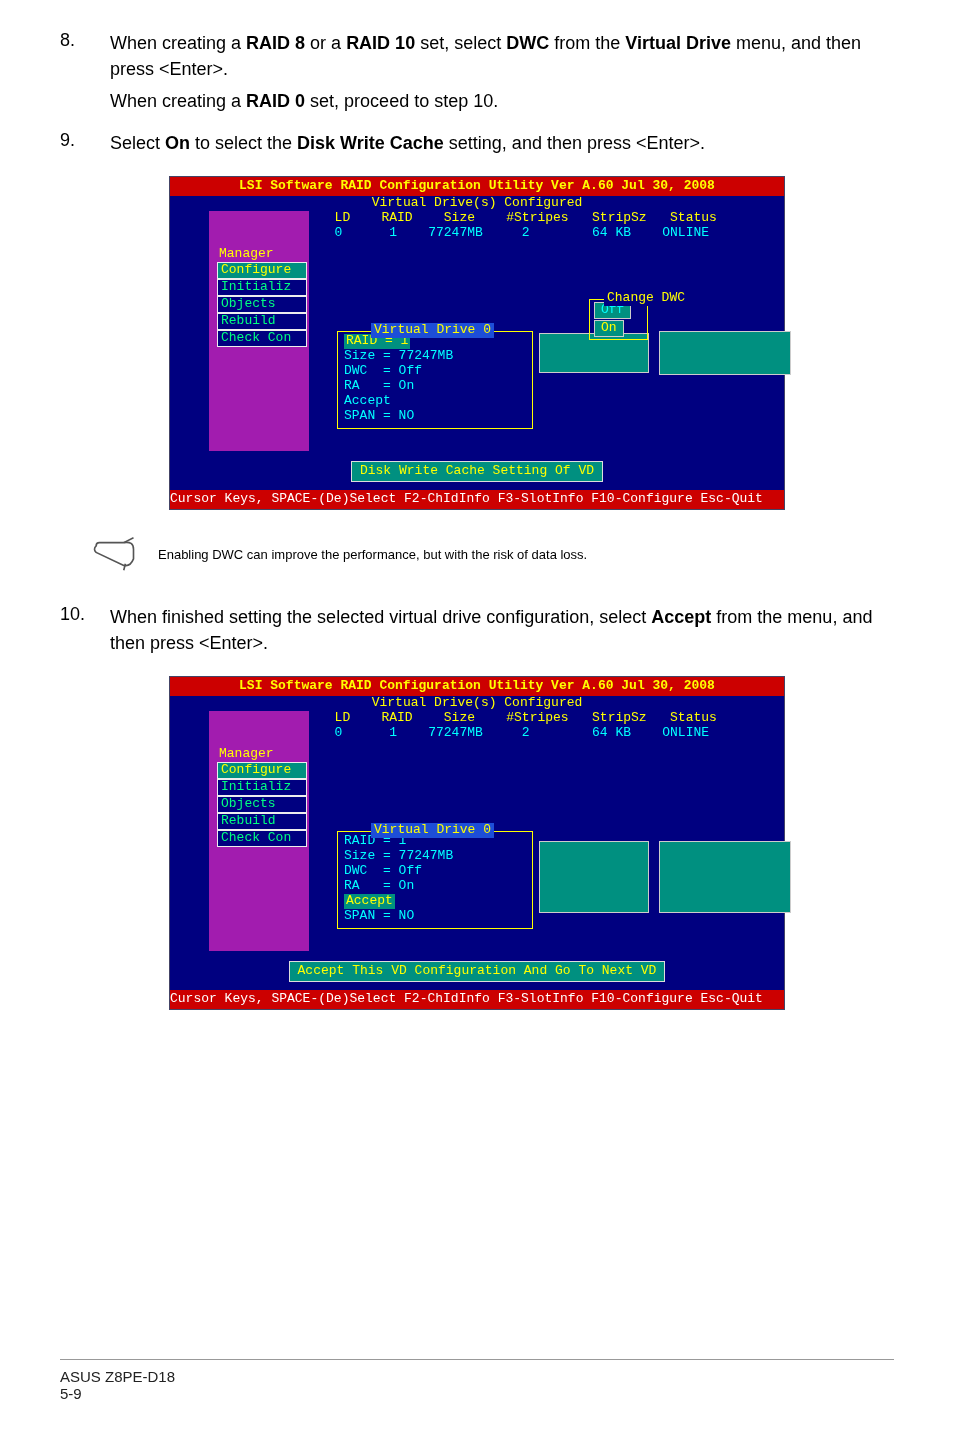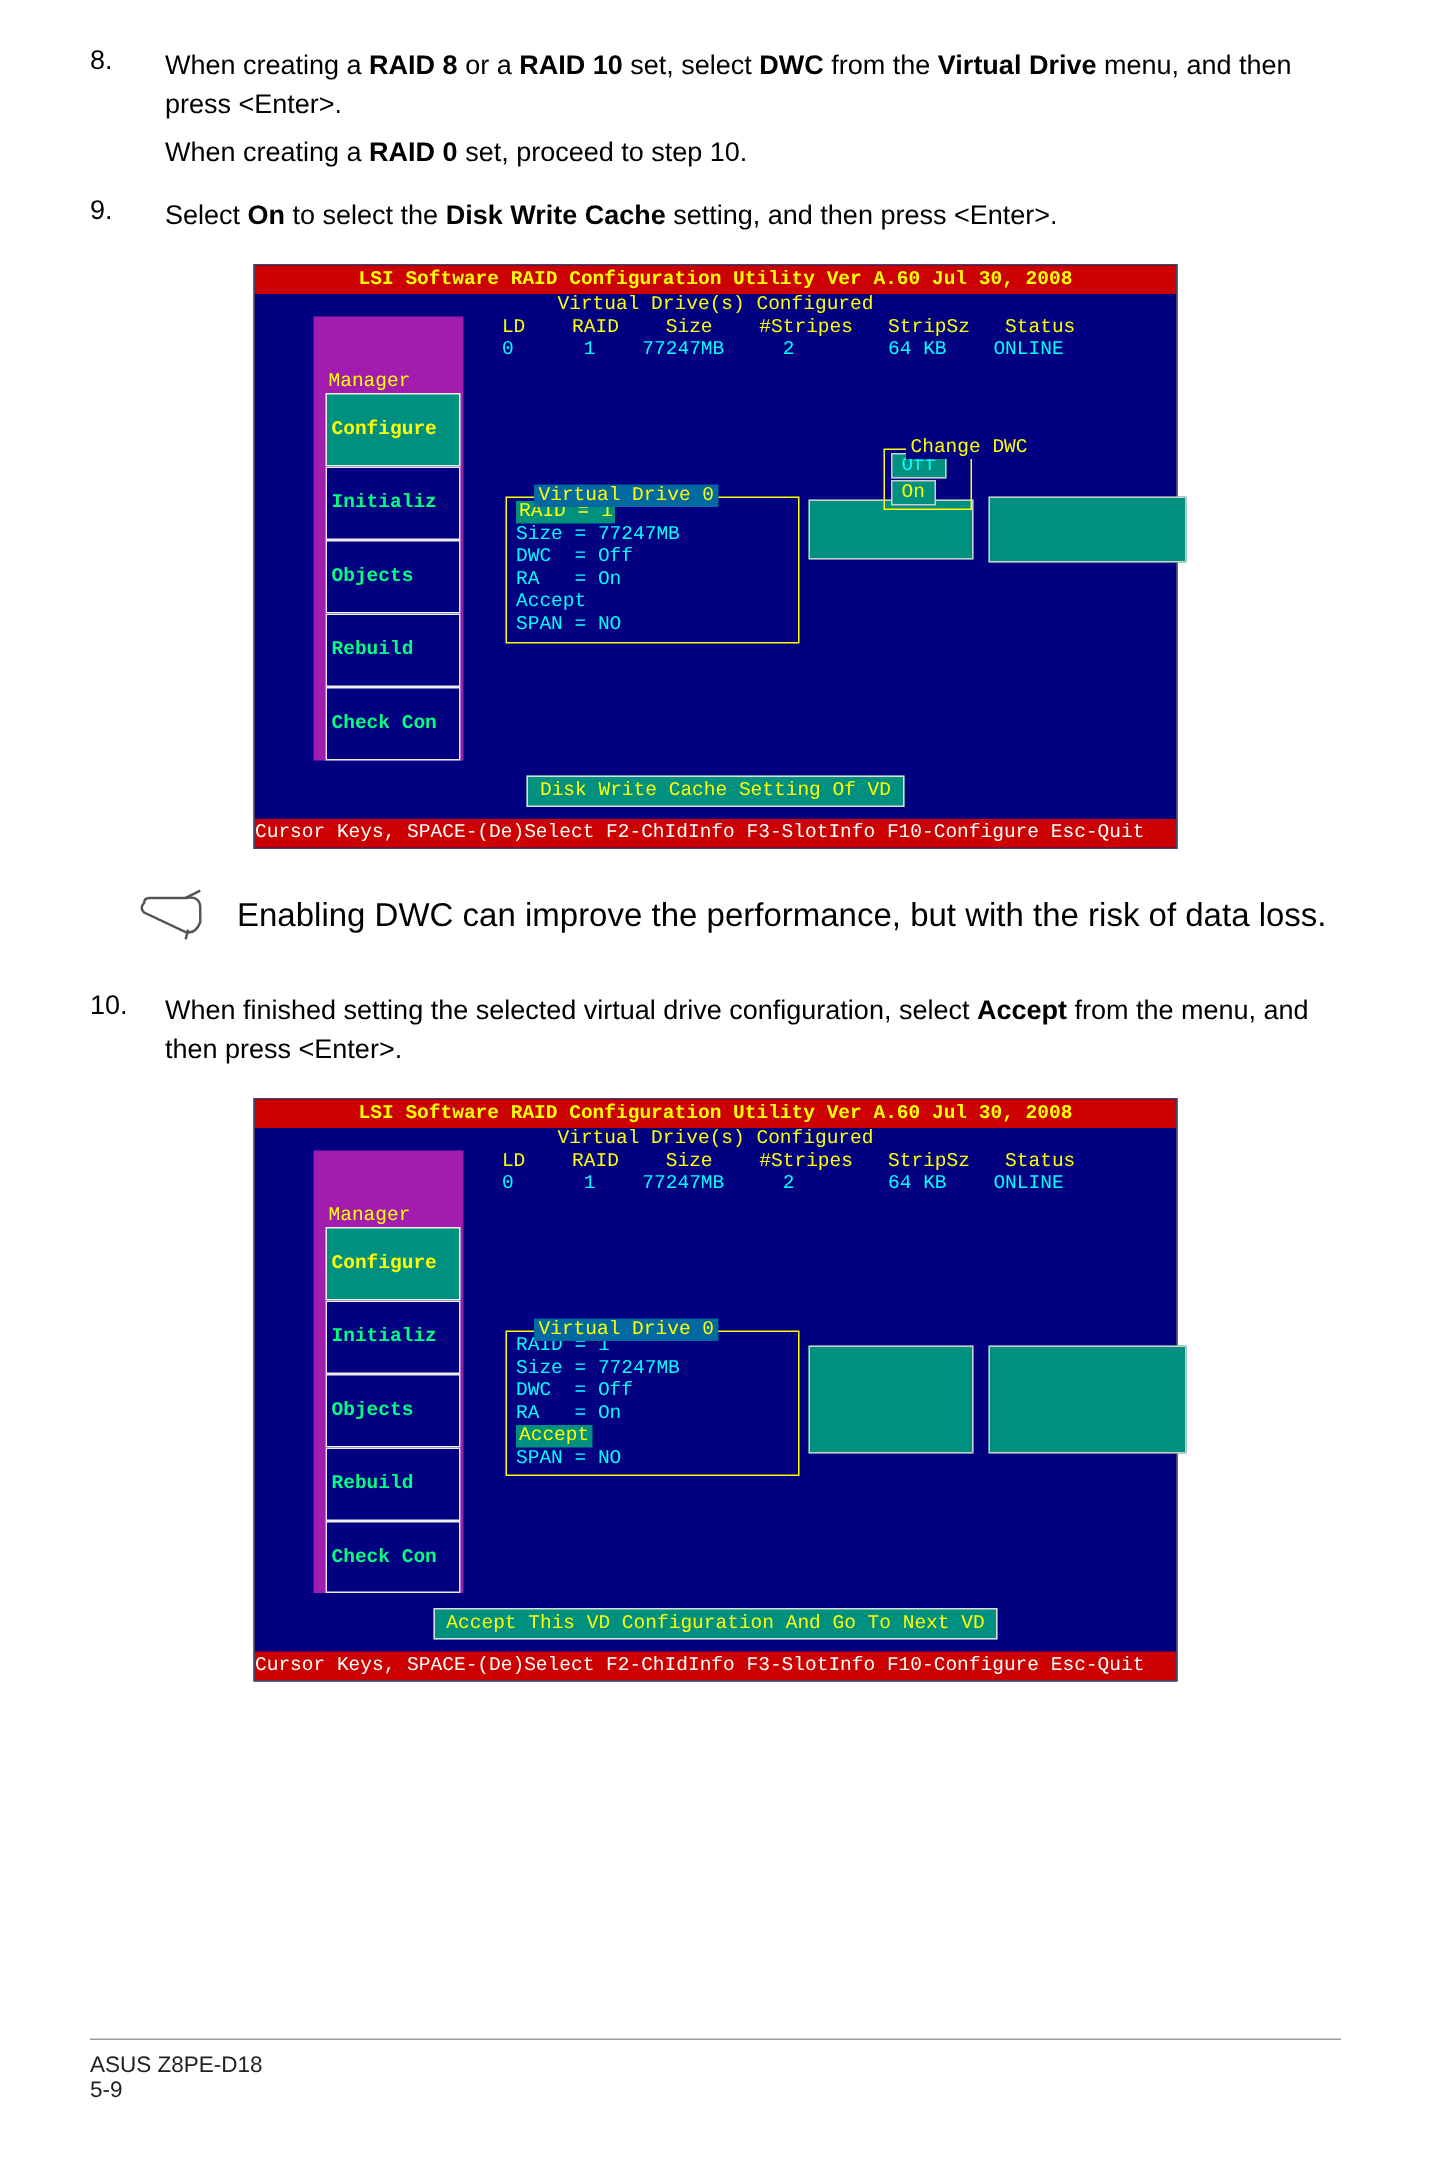--- a/index.html
+++ b/index.html
@@ -60,23 +60,23 @@
     flex: 0 0 100px;
     background: #a21caf;
     padding-top: 36px;
     padding-left: 6px;
     margin-left: 39px;
   }
   .lm-label { color: #ffff00; padding-left:4px; }
   .lm-item {
     border: 1px solid #eee;
     color: #00ff80;
-    padding: 16px 3px;
+    padding: 0 3px;
     margin: 0 2px 0 2px;
-    font-weight: bold;
+    font-weight: normal;
     background: #000080;
   }
   .lm-item.sel {
     background: #009080;
     color: #ffff00;
   }
   .right-pane {
     flex: 1;
     position: relative;
   }
@@ -101,21 +101,21 @@
   .dwc-off { background:#009080; border:1px solid #ccc; padding:0 6px; display:inline-block; color:#00ffff; margin-bottom:1px; }
   .dwc-on  { background:#009080; border:1px solid #ccc; padding:0 6px; display:inline-block; color:#ffff00; }
 
   .vd0 {
     position: absolute;
     left: 28px; top: 120px;
     width: 196px;
     border: 1px solid #ffff00;
     padding: 2px 6px 4px 6px;
   }
-  .vd0-title { position:absolute; top:-9px; left:18px; background:#0369a1; color:#ffff00; padding:0 3px; }
+  .vd0-title { position:absolute; top:-9px; left:33px; background:#1d4ed8; color:#ffff00; padding:0 3px; }
   .vd0 .ln { color:#00ffff; white-space:pre; }
   .vd0 .ln.highlight { background:#009080; color:#ffff00; padding:0 2px; display:inline-block; }
 
   .msgbox {
     margin: 10px auto 0 auto;
     width: fit-content;
     border: 1px solid #ddd;
     background: #009080;
     color: #ffff00;
     padding: 2px 8px;
@@ -131,21 +131,21 @@
   .note-row {
     display:flex;
     align-items:center;
     gap: 18px;
     margin: 8px 0 30px 28px;
   }
   .note-icon {
     width: 52px; height: 40px; flex:0 0 52px;
   }
   .note-icon svg { width:100%; height:100%; }
-  .note-text { font-size: 22px; }
+  .note-text { font-size: 13px; }
 
   .page-footer {
     position: absolute;
     bottom: 36px;
     left: 60px; right: 60px;
     border-top: 1px solid #999;
     padding-top: 8px;
     display:flex;
     justify-content: space-between;
     font-size: 15px;

